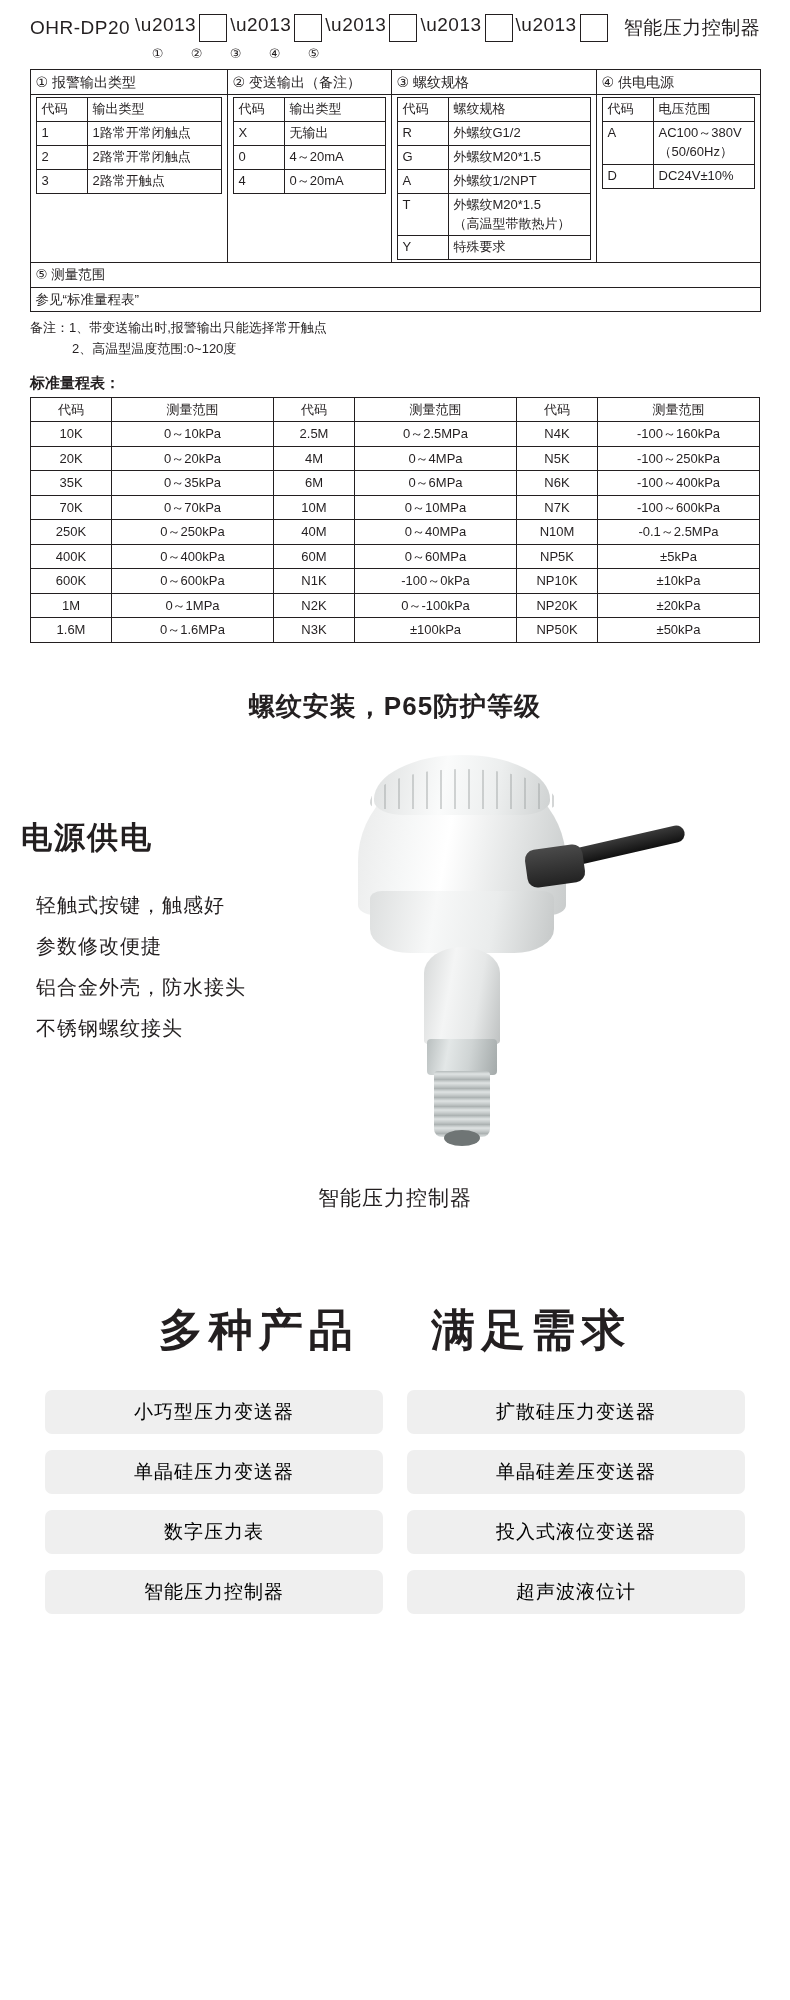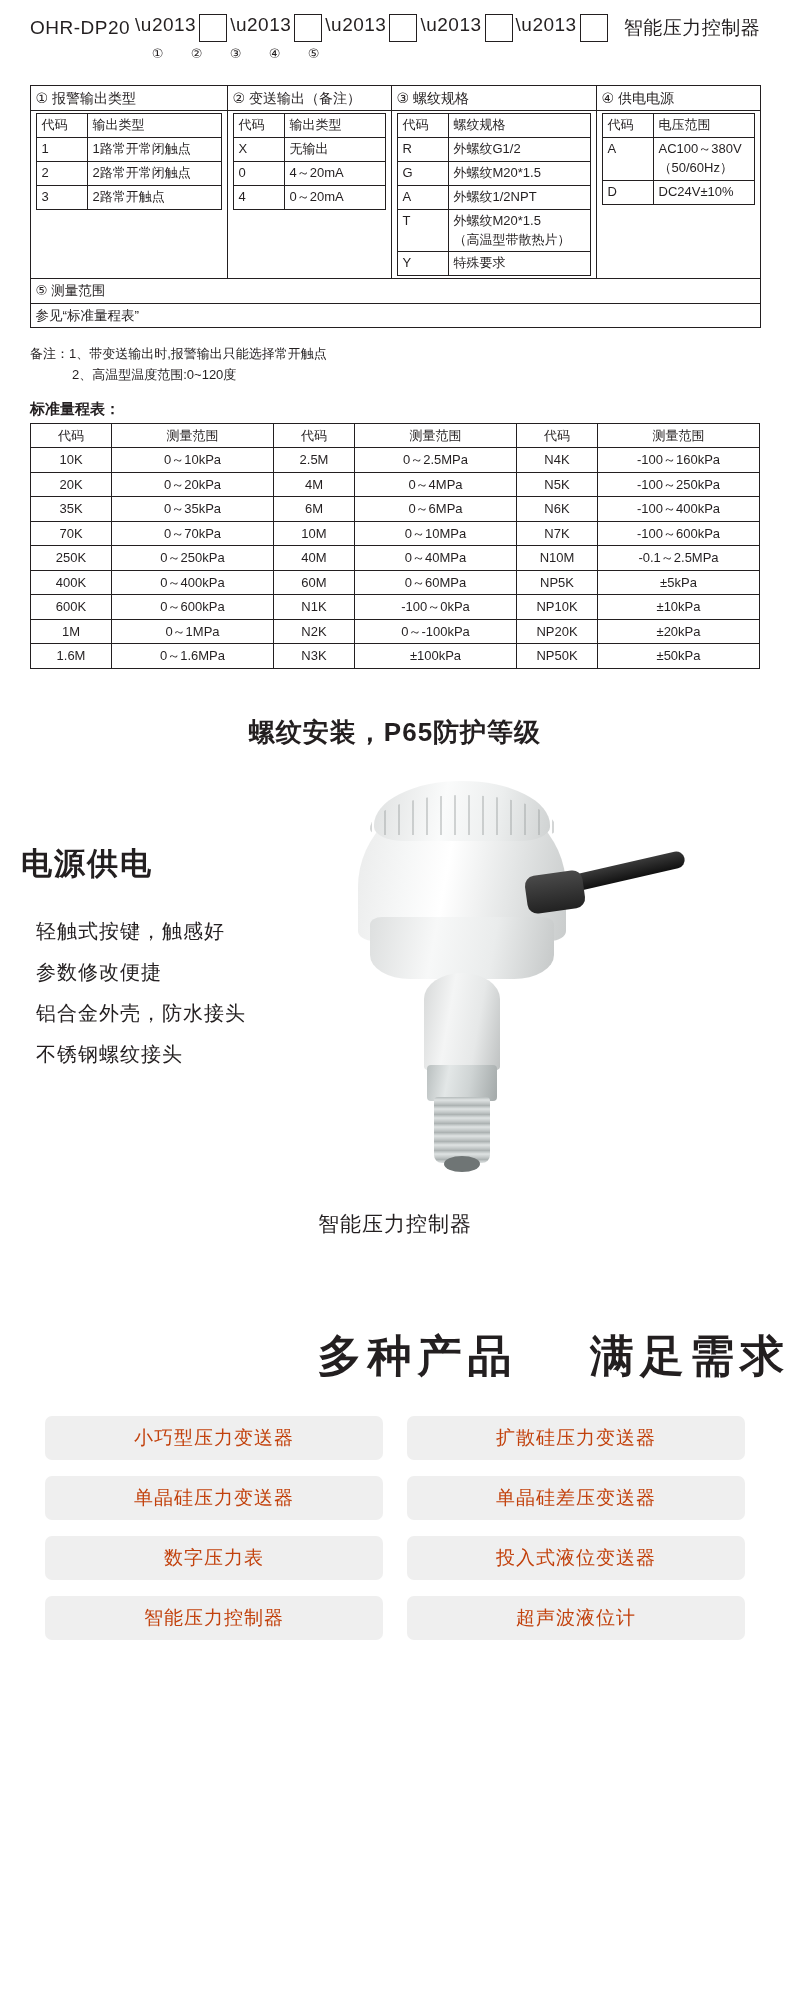--- a/index.html
+++ b/index.html
@@ -41,21 +41,21 @@
   .circ-row {
     display: flex;
     padding: 2px 0 8px 30px;
     font-size: 13px;
   }
   .circ-row span { display: inline-block; text-align: center; }
 
   
   table.opt {
     border-collapse: collapse;
-    margin: 16px auto;
+    margin: 0 auto;
     width: 730px;
     table-layout: fixed;
     font-size: 13.5px;
   }
   table.opt td, table.opt th {
     border: 1px solid #231f20;
     padding: 2px 5px;
     vertical-align: top;
     line-height: 1.45;
     font-weight: normal;
@@ -242,21 +242,21 @@
     top: 86px;
     width: 120px;
     height: 17px;
     background: linear-gradient(180deg,#3a3a3a,#111);
     border-radius: 9px;
     transform: rotate(-13deg);
   }
 
   
   .fam-title {
-    text-align: right;
+    text-align: center;
     font-size: 44px;
     font-weight: bold;
     letter-spacing: 6px;
     margin: 52px 0 30px 0;
   }
   .fam-grid {
     width: 700px;
     margin: 0 auto;
     display: grid;
     grid-template-columns: 1fr 1fr;
@@ -264,21 +264,21 @@
   }
   .fam-item {
     background: #efefef;
     border-radius: 7px;
     height: 44px;
     display: flex;
     align-items: center;
     justify-content: center;
     font-size: 19px;
     letter-spacing: 1px;
-    color: #c2410c;
+    color: #000000;
   }
 </style>
 </head>
 <body>
 
 <div class="page">
 
   <div class="model-row">
     <span class="model-prefix">OHR-DP20</span>
     <span class="code-seq">

